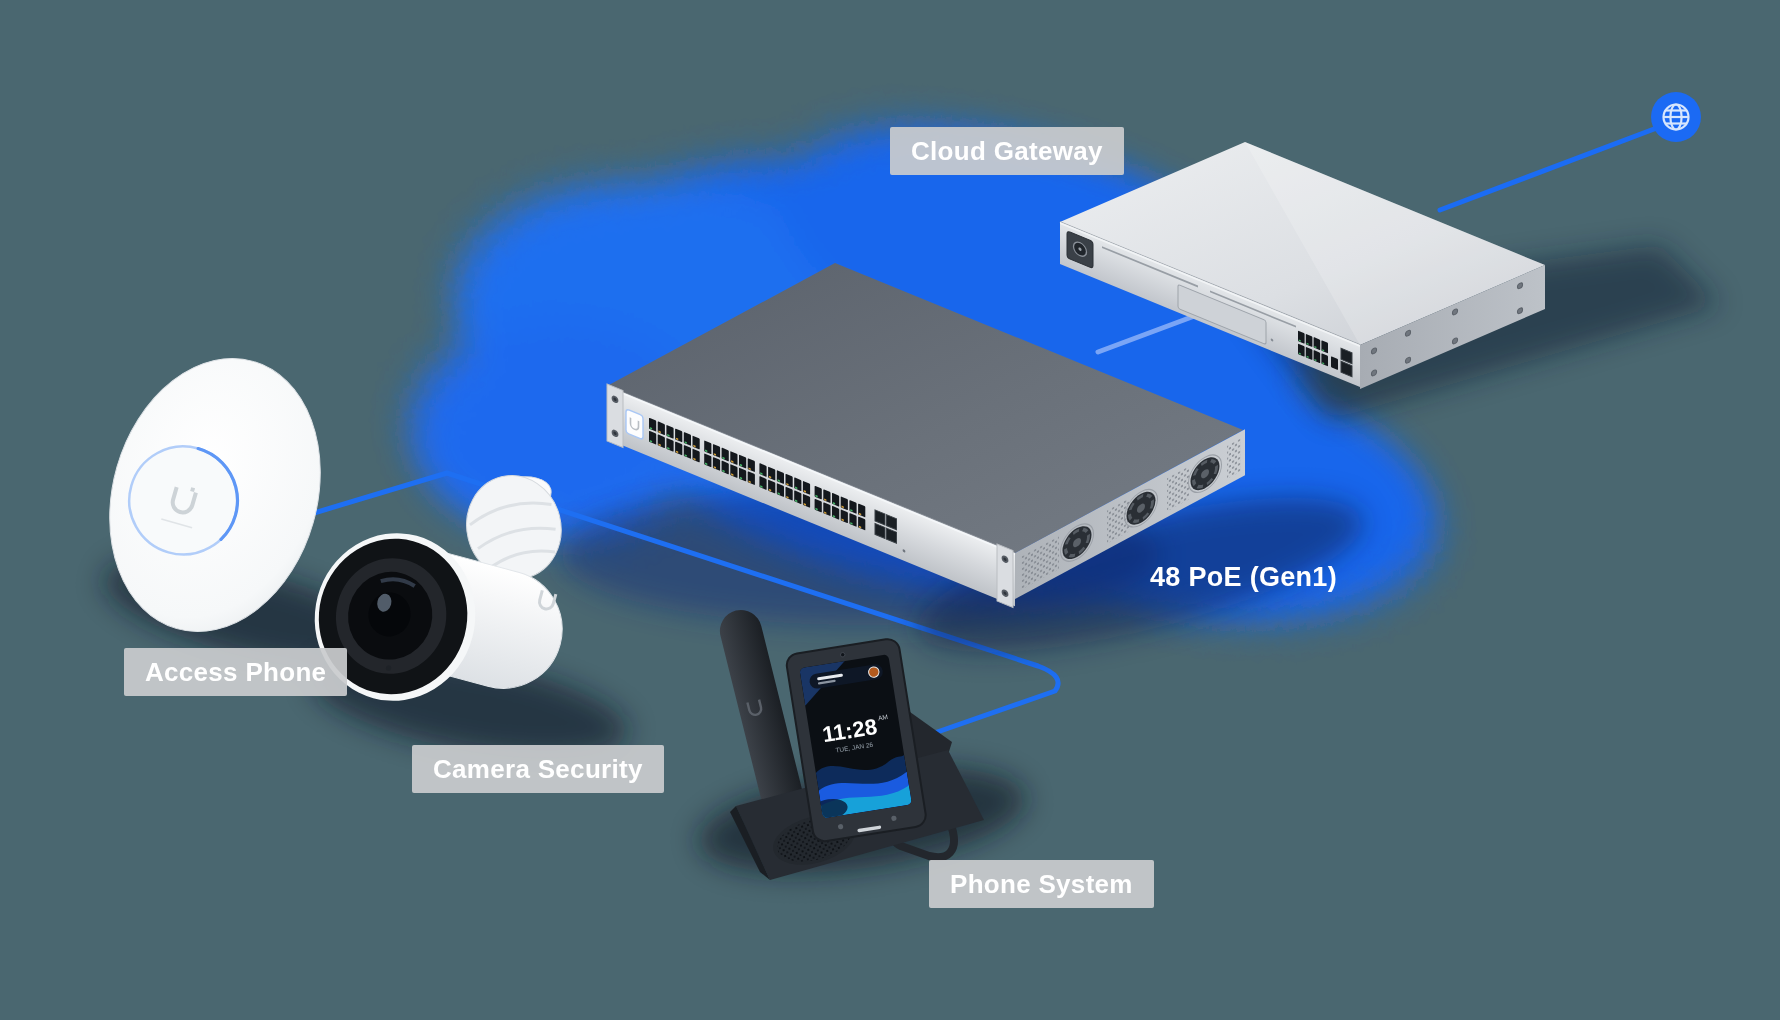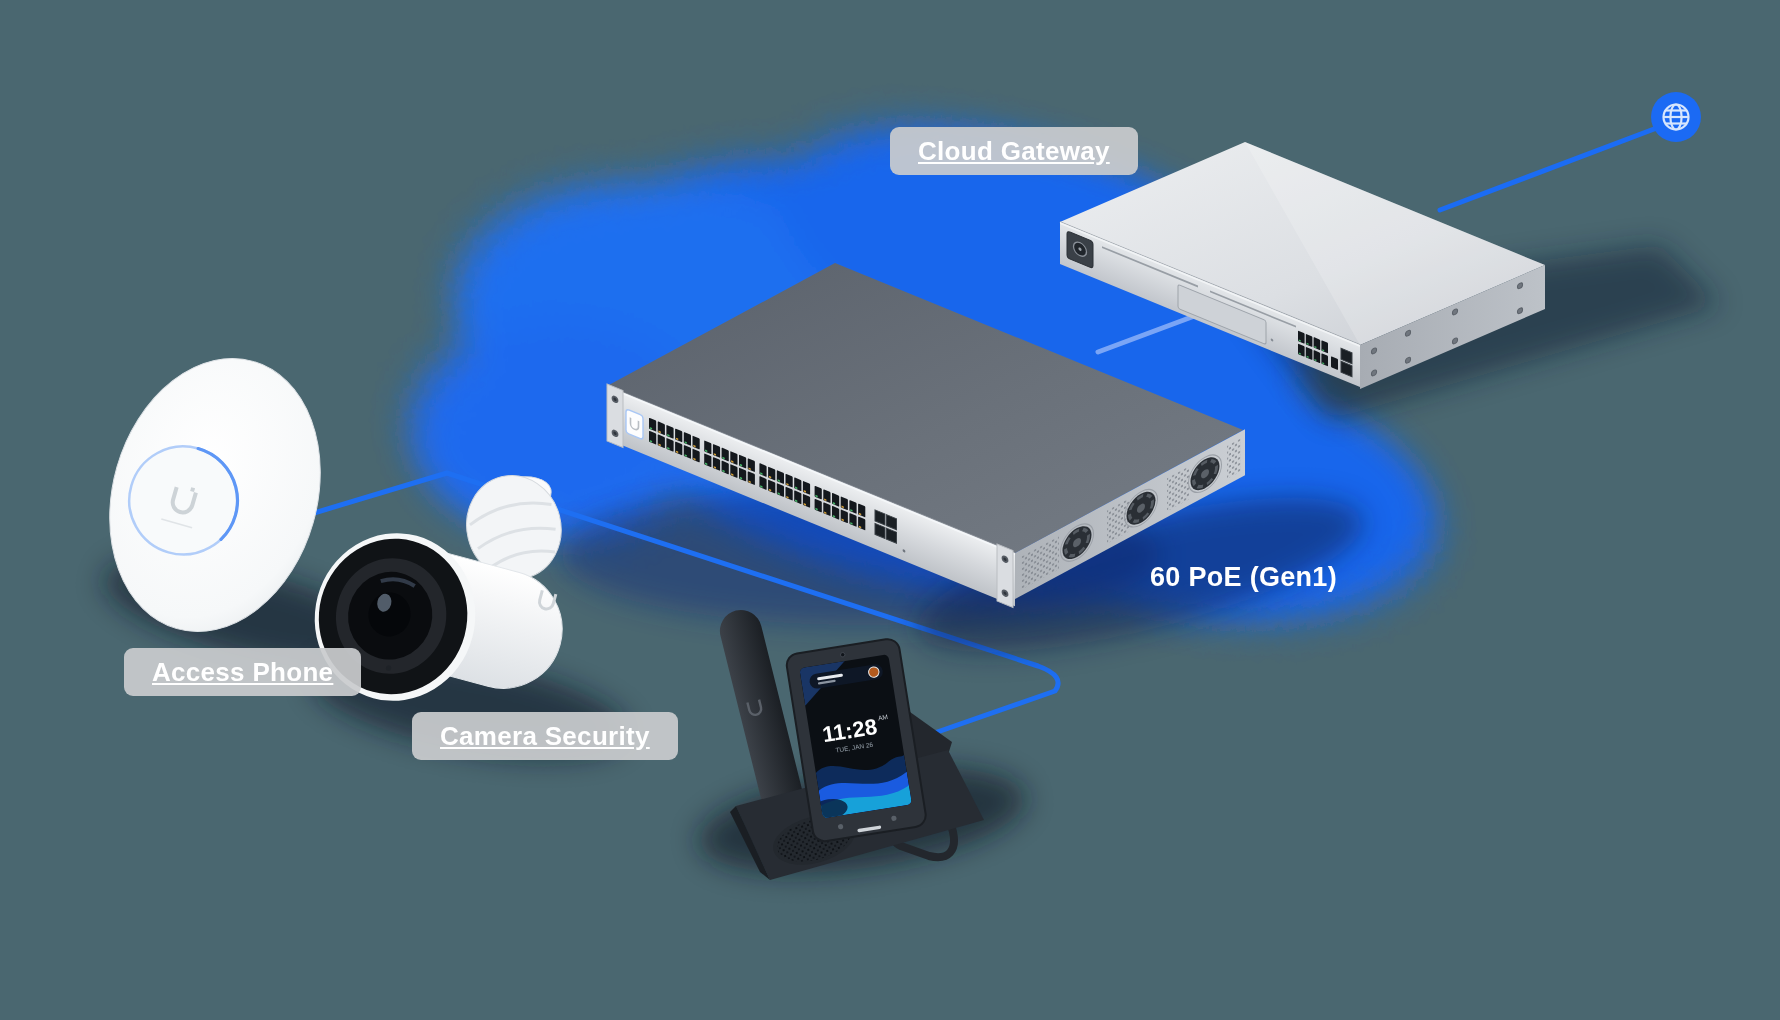--- a/index.html
+++ b/index.html
@@ -1,21 +1,21 @@
 <!DOCTYPE html>
 <html><head>
 <meta charset="utf-8">
 <style>
   html,body{margin:0;padding:0;background:#4A6770;}
   .stage{position:relative;width:1780px;height:1020px;background:#4A6770;overflow:hidden;
          font-family:"Liberation Sans",sans-serif;}
   .stage svg{position:absolute;left:0;top:0;}
   .badge{position:absolute;background:rgba(201,203,206,0.93);color:#FFFFFF;
          font:700 26px/1 "Liberation Sans",sans-serif;letter-spacing:.3px;
-         padding:11px 28px;border-radius:9px;white-space:nowrap;text-decoration:underline;}
+         padding:11px 21px;border-radius:2px;white-space:nowrap;}
   .caption{position:absolute;color:#FFFFFF;font:700 27px/1 "Liberation Sans",sans-serif;
          letter-spacing:.3px;white-space:nowrap;}
 </style>
 </head>
 <body>
 
 <div class="stage">
 
 <svg width="1780" height="1020" viewBox="0 0 1780 1020">
   <defs>
@@ -403,16 +403,17 @@
       <ellipse cx="1676" cy="117" rx="5.6" ry="12.5"></ellipse>
       <line x1="1663.5" y1="117" x2="1688.5" y2="117"></line>
       <line x1="1665.5" y1="110.5" x2="1686.5" y2="110.5"></line>
       <line x1="1665.5" y1="123.5" x2="1686.5" y2="123.5"></line>
     </g>
   </g>
 </svg>
 
 <div class="badge" style="left:890px;top:127px;">Cloud Gateway</div>
 <div class="badge" style="left:124px;top:648px;">Access Phone</div>
-<div class="badge" style="left:412px;top:712px;">Camera Security</div>
-<div class="caption" style="left:1150px;top:564px;">60 PoE (Gen1)</div>
+<div class="badge" style="left:412px;top:745px;">Camera Security</div>
+<div class="badge" style="left:929px;top:860px;">Phone System</div>
+<div class="caption" style="left:1150px;top:564px;">48 PoE (Gen1)</div>
 
 </div>
 
 </body></html>

